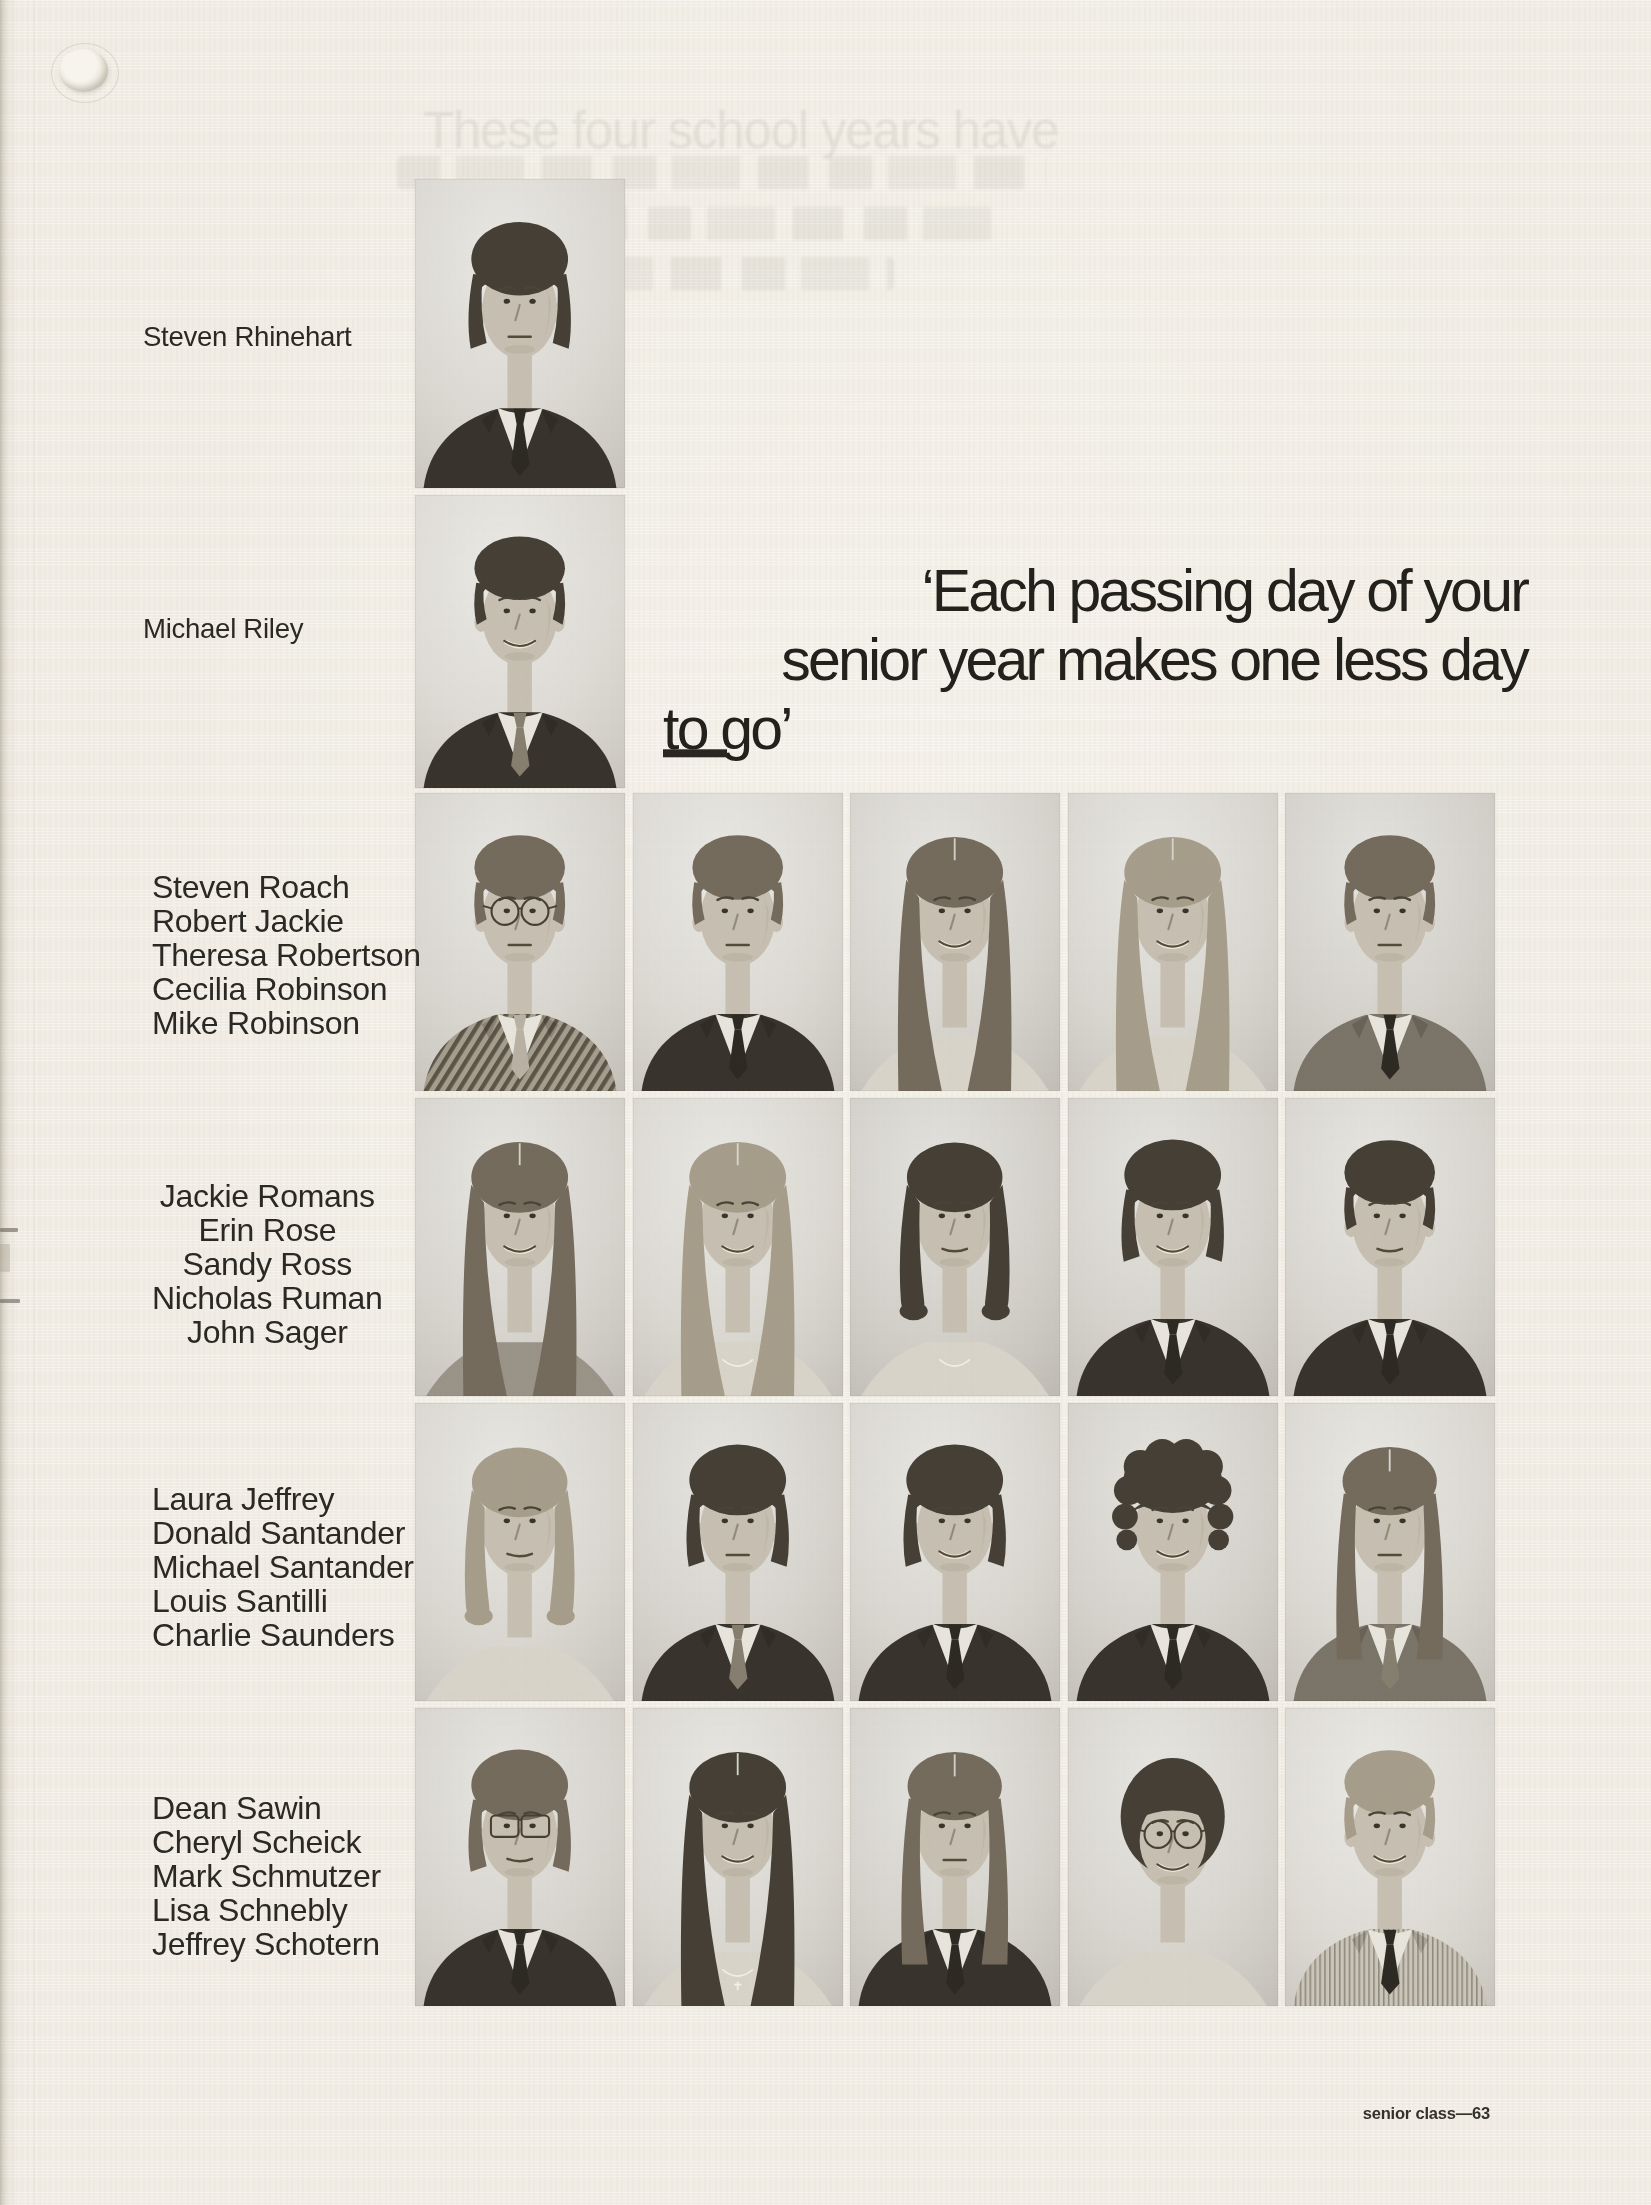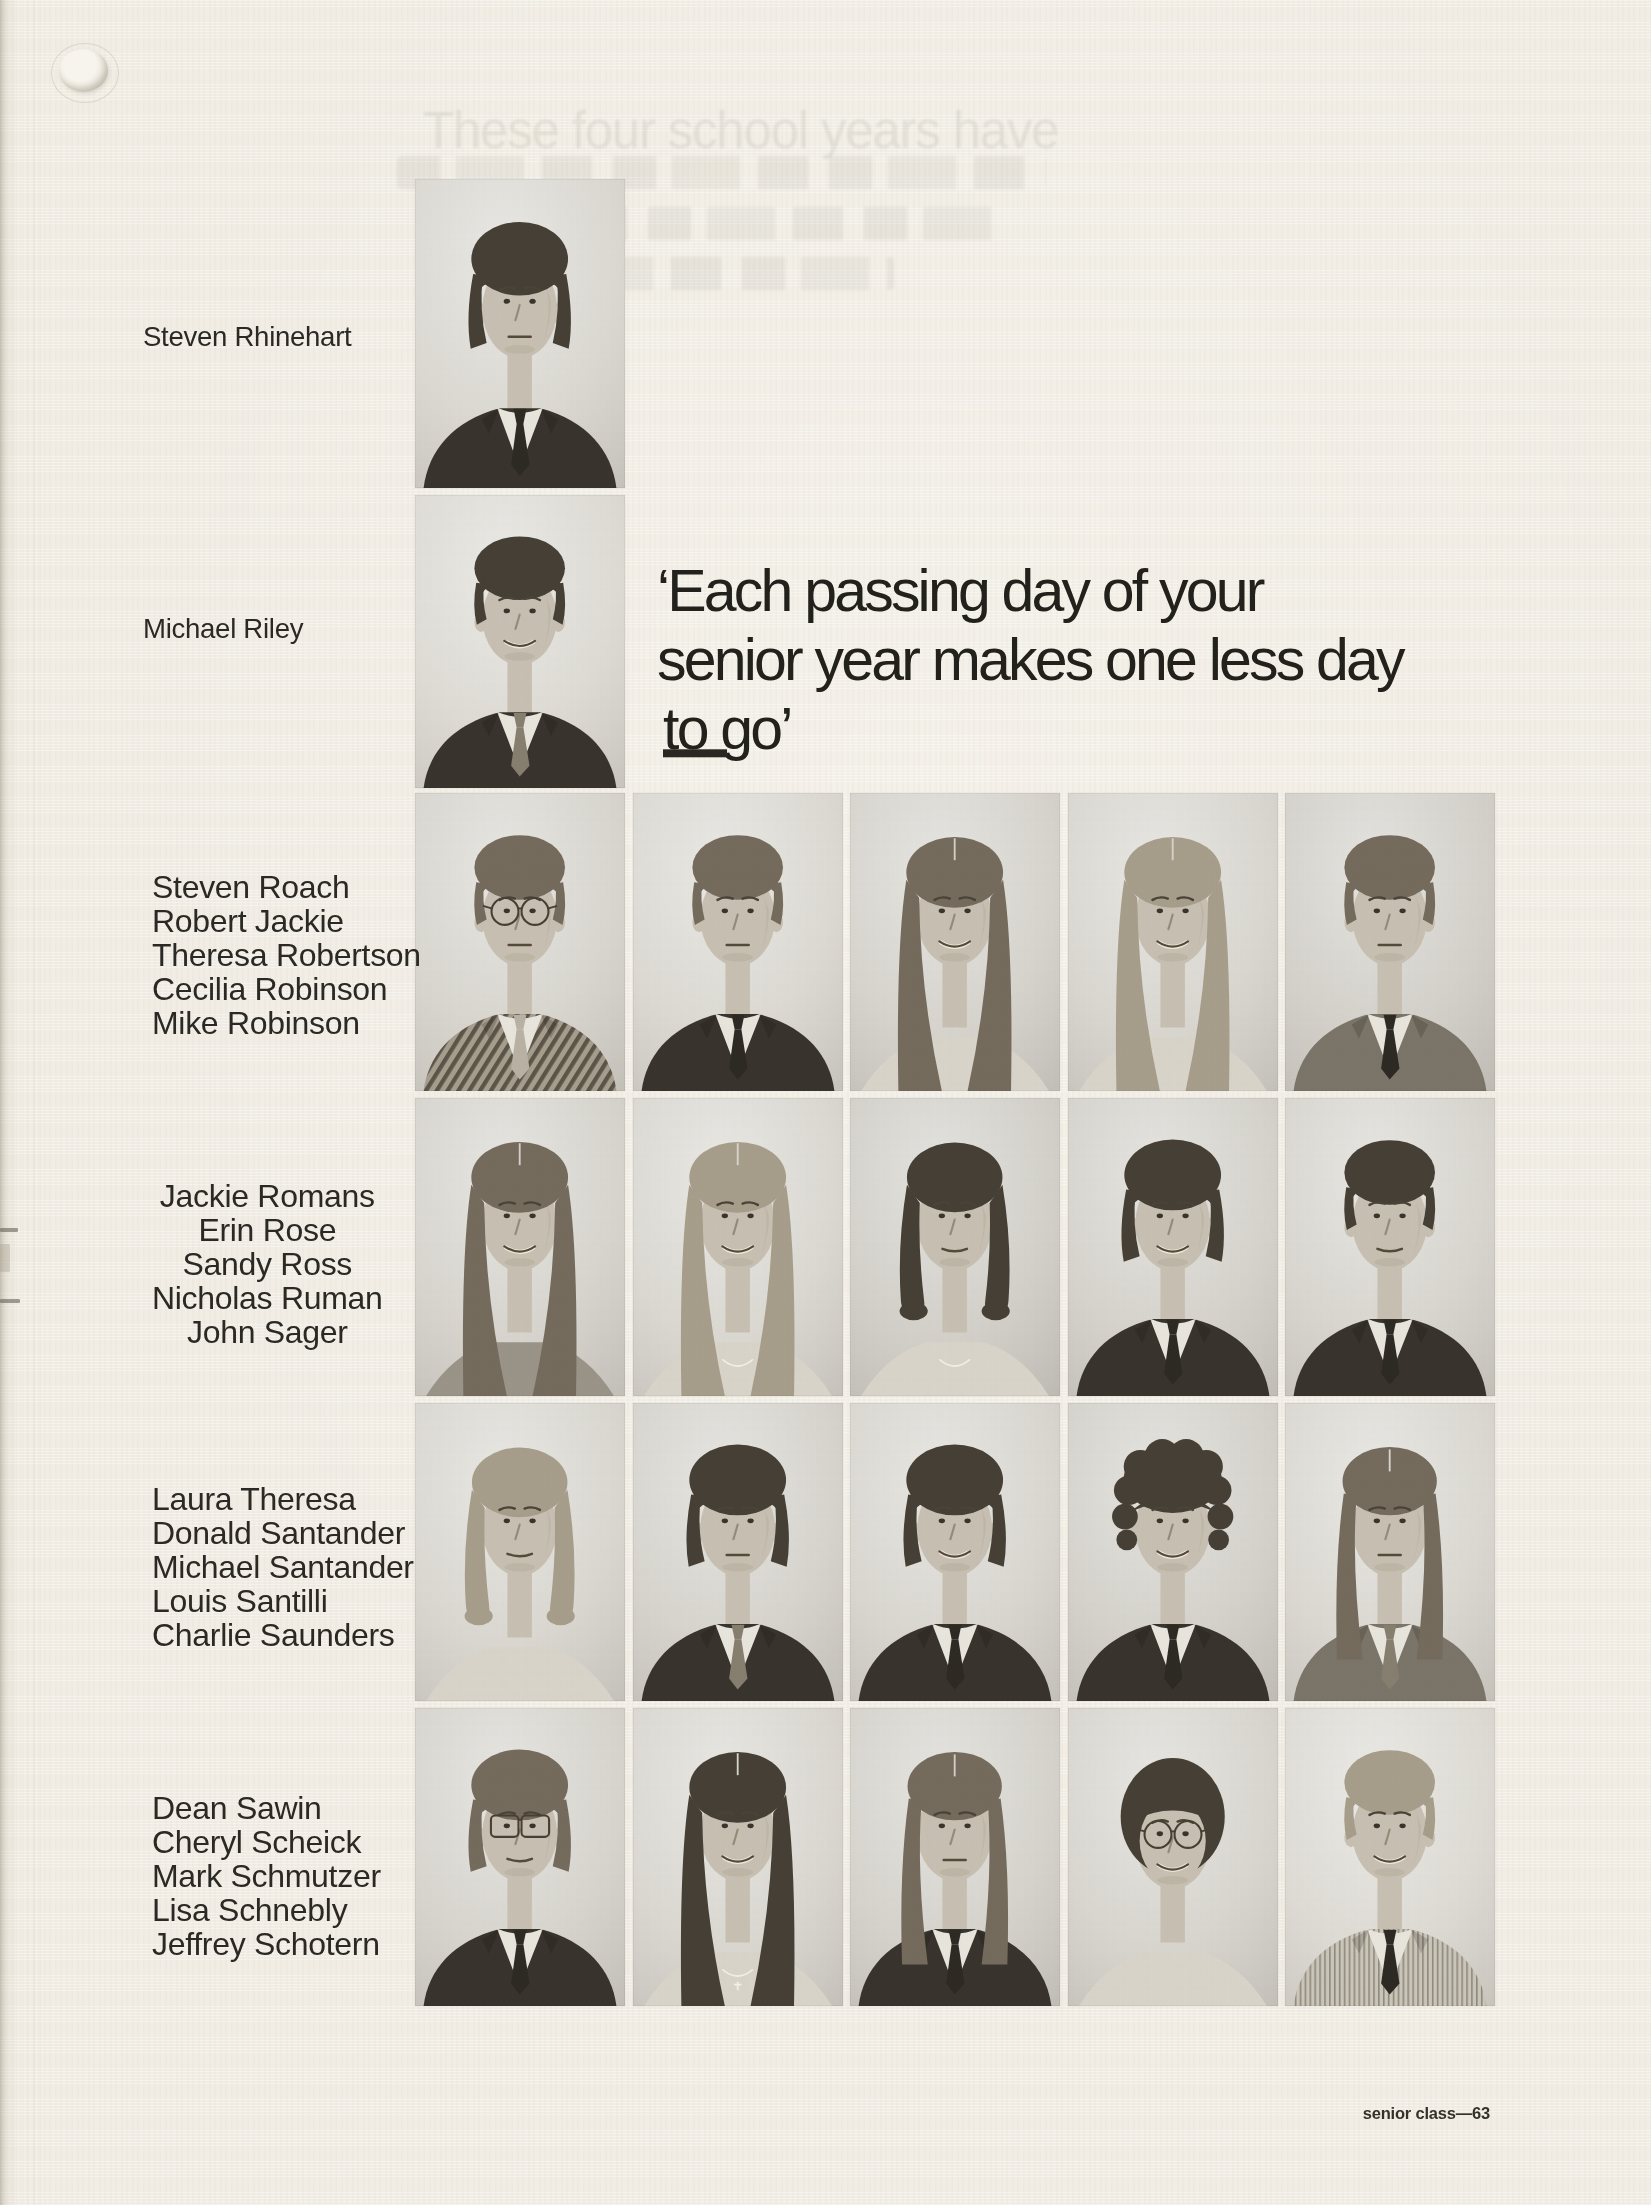--- a/index.html
+++ b/index.html
@@ -23,21 +23,21 @@
 
   .label{position:absolute;left:143px;font-size:27.6px;letter-spacing:-0.3px;line-height:34px;color:#2b2924;}
   .label1{top:320px;} .label2{top:612px;}
 
   .photo{position:absolute;box-shadow:0 0 0 0.6px rgba(60,52,40,0.05);}
   .photoA{left:415px;top:179px;width:210px;height:309px;}
   .photoB{left:415px;top:495px;width:210px;height:293px;}
 
   .quote{position:absolute;left:657px;top:557px;width:870px;
     font-size:59px;line-height:69px;letter-spacing:-2.8px;color:#23211c;}
-  .quote .qline{white-space:nowrap;}
+  .quote .qline{white-space:nowrap;text-align:right;}
   .qrow{display:flex;align-items:baseline;flex-direction:column;}
   .qdash{display:inline-block;width:64px;height:8px;background:#2a2722;margin:0 7.4px 0 6.1px;transform:translateY(-14.7px);}
   .qattr{font-size:28px;letter-spacing:-0.3px;color:#2b2822;white-space:nowrap;}
 
   .name-list{position:absolute;left:152px;font-size:32px;line-height:34px;letter-spacing:-0.3px;color:#2b2924;}
   .name{white-space:nowrap;}
 
   .footer{position:absolute;right:162px;top:2104px;font-size:16.5px;font-weight:700;
     letter-spacing:-0.2px;color:#33312a;}
 
@@ -1003,21 +1003,21 @@
       <div class="name">Mike Robinson</div>
     </div>
     <div class="name-list" style="top: 1179px; text-align: center;">
       <div class="name">Jackie Romans</div>
       <div class="name">Erin Rose</div>
       <div class="name">Sandy Ross</div>
       <div class="name">Nicholas Ruman</div>
       <div class="name">John Sager</div>
     </div>
     <div class="name-list" style="top: 1482px;">
-      <div class="name">Laura Theresa</div>
+      <div class="name">Laura Jeffrey</div>
       <div class="name">Donald Santander</div>
       <div class="name">Michael Santander</div>
       <div class="name">Louis Santilli</div>
       <div class="name">Charlie Saunders</div>
     </div>
     <div class="name-list" style="top: 1791px;">
       <div class="name">Dean Sawin</div>
       <div class="name">Cheryl Scheick</div>
       <div class="name">Mark Schmutzer</div>
       <div class="name">Lisa Schnebly</div>

